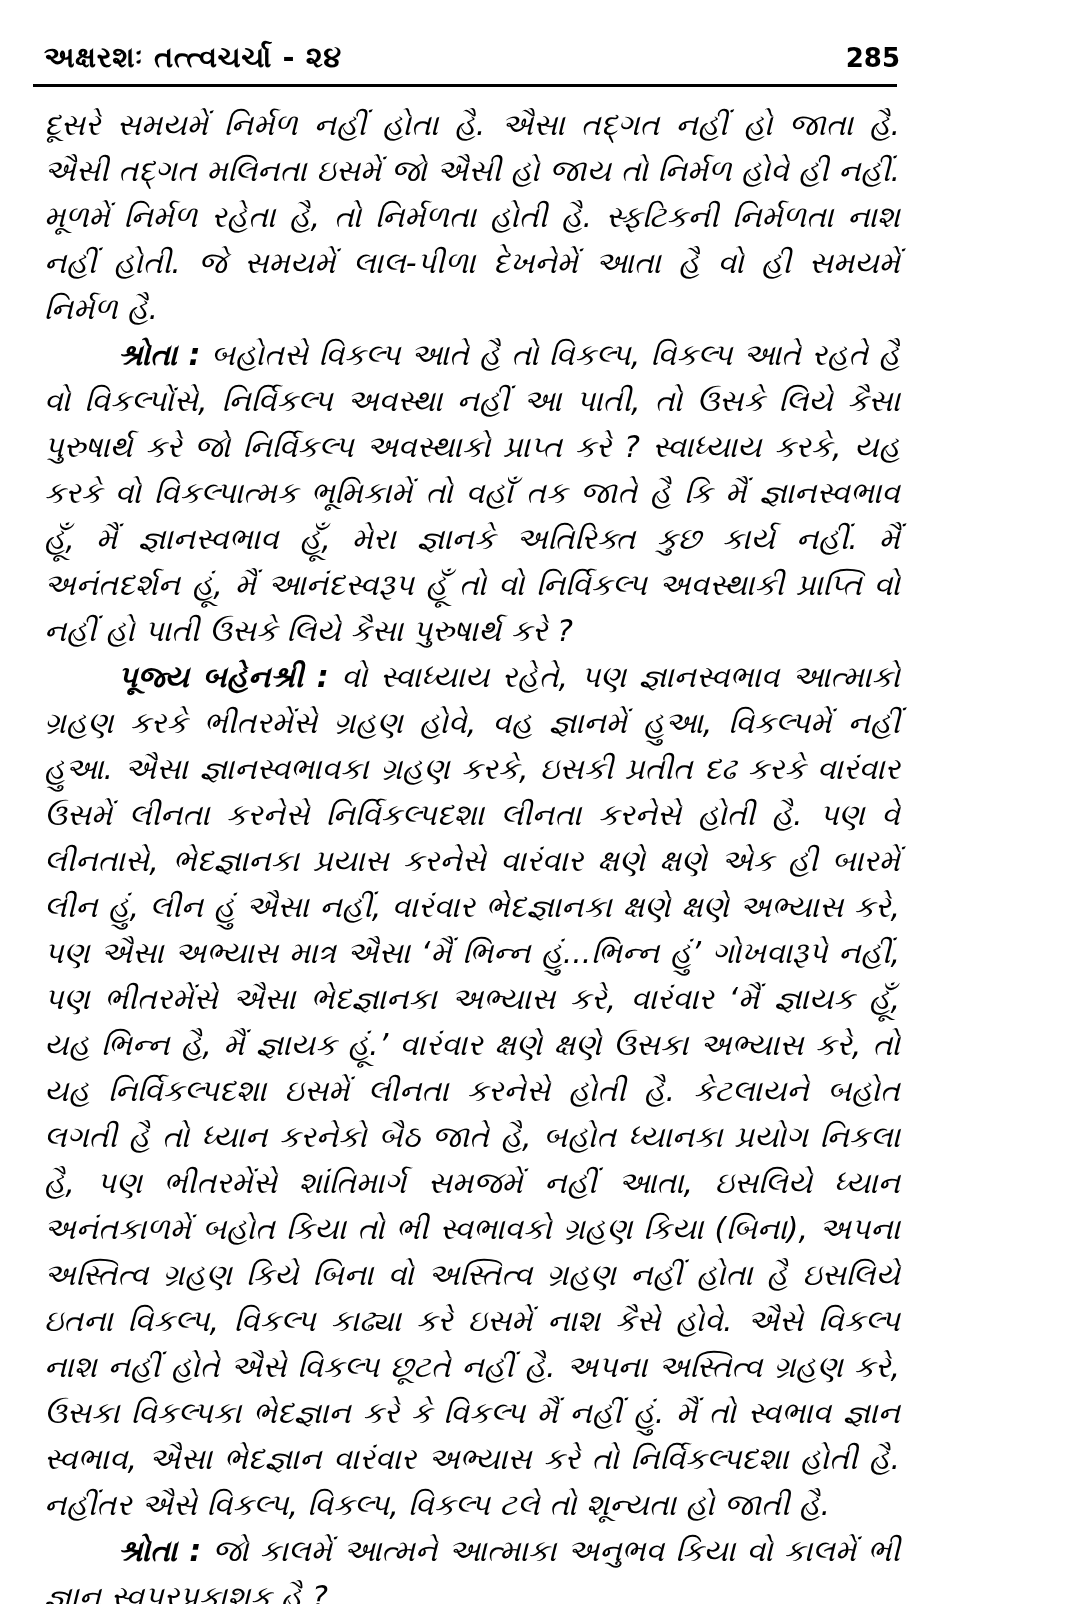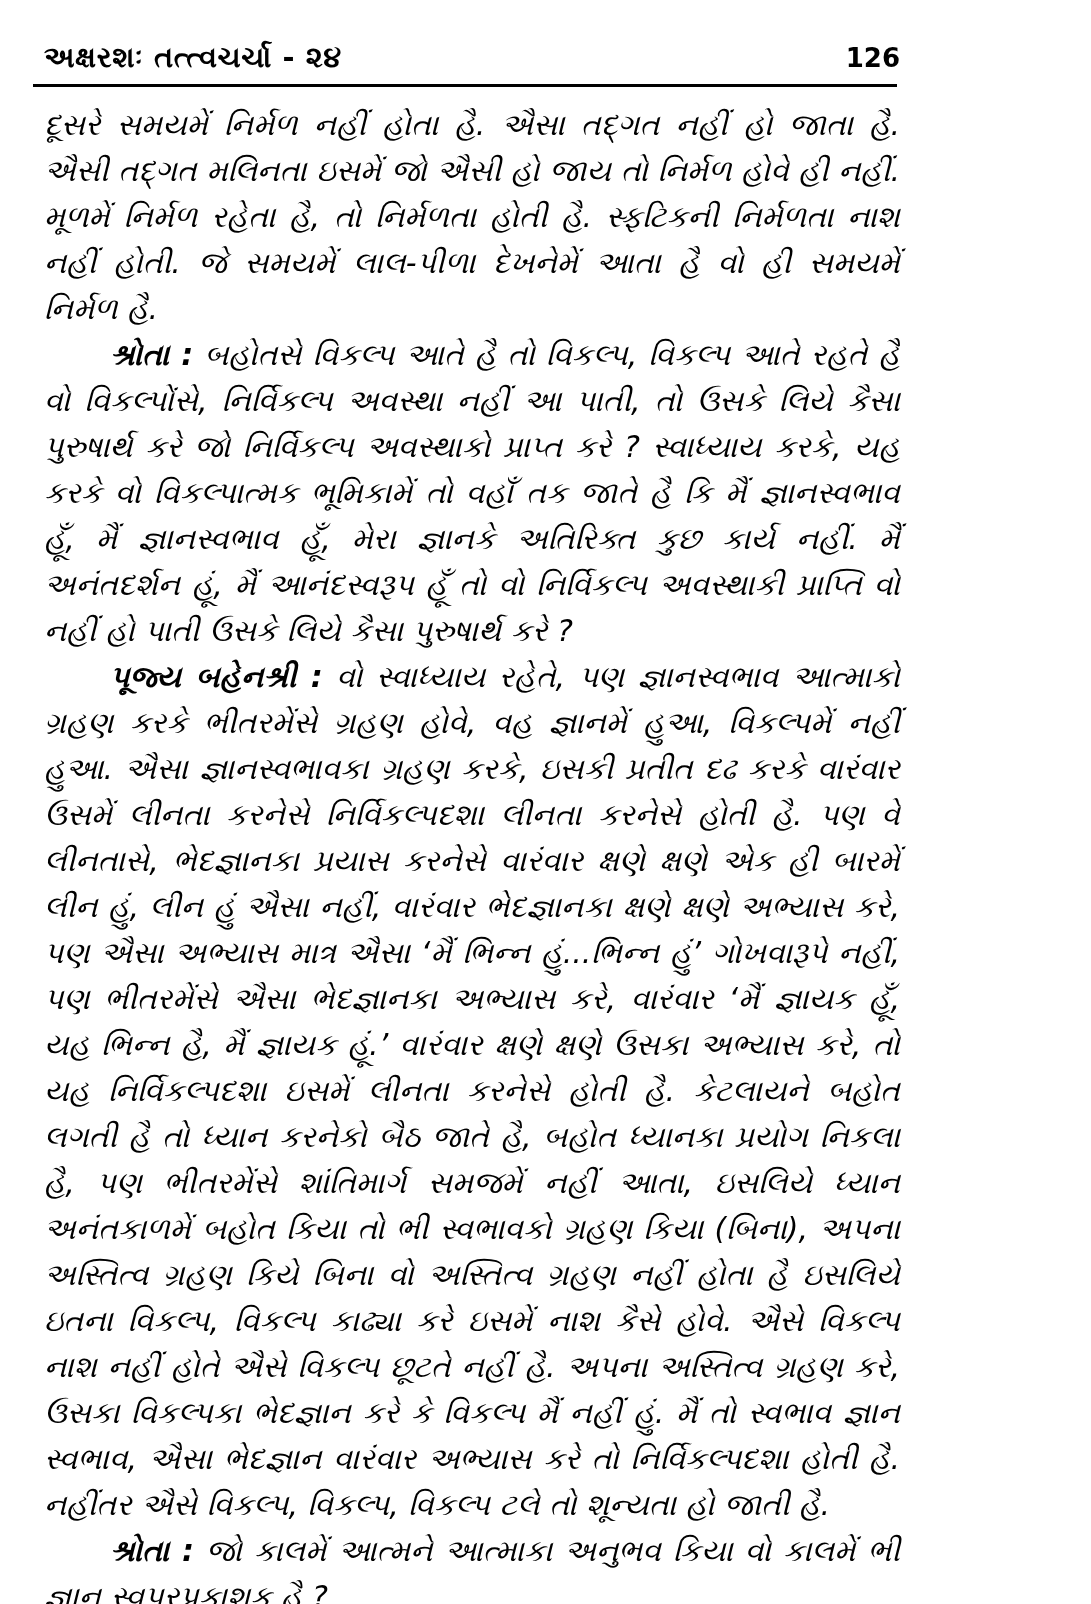--- a/index.html
+++ b/index.html
@@ -52,31 +52,32 @@
   }
   .para {
     margin: 0;
     font-style: italic;
   }
   .para.indent {
     text-indent: 66px;
   }
   .speaker {
     font-weight: bold;
+    margin-left: 8px;
   }
 </style>
 </head>
 <body>
 
 <div class="page">
   <div class="text-col">
 
     <div class="header-row">
       <span class="header-title">અક્ષરશઃ તત્ત્વચર્ચા - ૨૪</span>
-      <span class="page-number">126</span>
+      <span class="page-number">285</span>
     </div>
 
     <div class="rule"></div>
 
     <div class="body-text">
 
       <p class="para"><span>દૂસરે સમયમેં નિર્મળ નહીં હોતા હૈ. ઐસા તદ્ગત નહીં હો જાતા હૈ. ઐસી તદ્ગત મલિનતા ઇસમેં જો ઐસી હો જાય તો નિર્મળ હોવે હી નહીં. મૂળમેં નિર્મળ રહેતા હૈ, તો નિર્મળતા હોતી હૈ. સ્ફટિકની નિર્મળતા નાશ નહીં હોતી. જે સમયમેં લાલ-પીળા દેખનેમેં આતા હૈ વો હી સમયમેં નિર્મળ હૈ.</span></p>
 
       <p class="para indent"><span class="speaker">શ્રોતા :</span> <span>બહોતસે વિકલ્પ આતે હૈ તો વિકલ્પ, વિકલ્પ આતે રહતે હૈ વો વિકલ્પોંસે, નિર્વિકલ્પ અવસ્થા નહીં આ પાતી, તો ઉસકે લિયે કૈસા પુરુષાર્થ કરે જો નિર્વિકલ્પ અવસ્થાકો પ્રાપ્ત કરે ? સ્વાધ્યાય કરકે, યહ કરકે વો વિકલ્પાત્મક ભૂમિકામેં તો વહાઁ તક જાતે હૈ કિ મૈં જ્ઞાનસ્વભાવ હૂઁ, મૈં જ્ઞાનસ્વભાવ હૂઁ, મેરા જ્ઞાનકે અતિરિક્ત કુછ કાર્ય નહીં. મૈં અનંતદર્શન હૂં, મૈં આનંદસ્વરૂપ હૂઁ તો વો નિર્વિકલ્પ અવસ્થાકી પ્રાપ્તિ વો નહીં હો પાતી ઉસકે લિયે કૈસા પુરુષાર્થ કરે ?</span></p>
 

